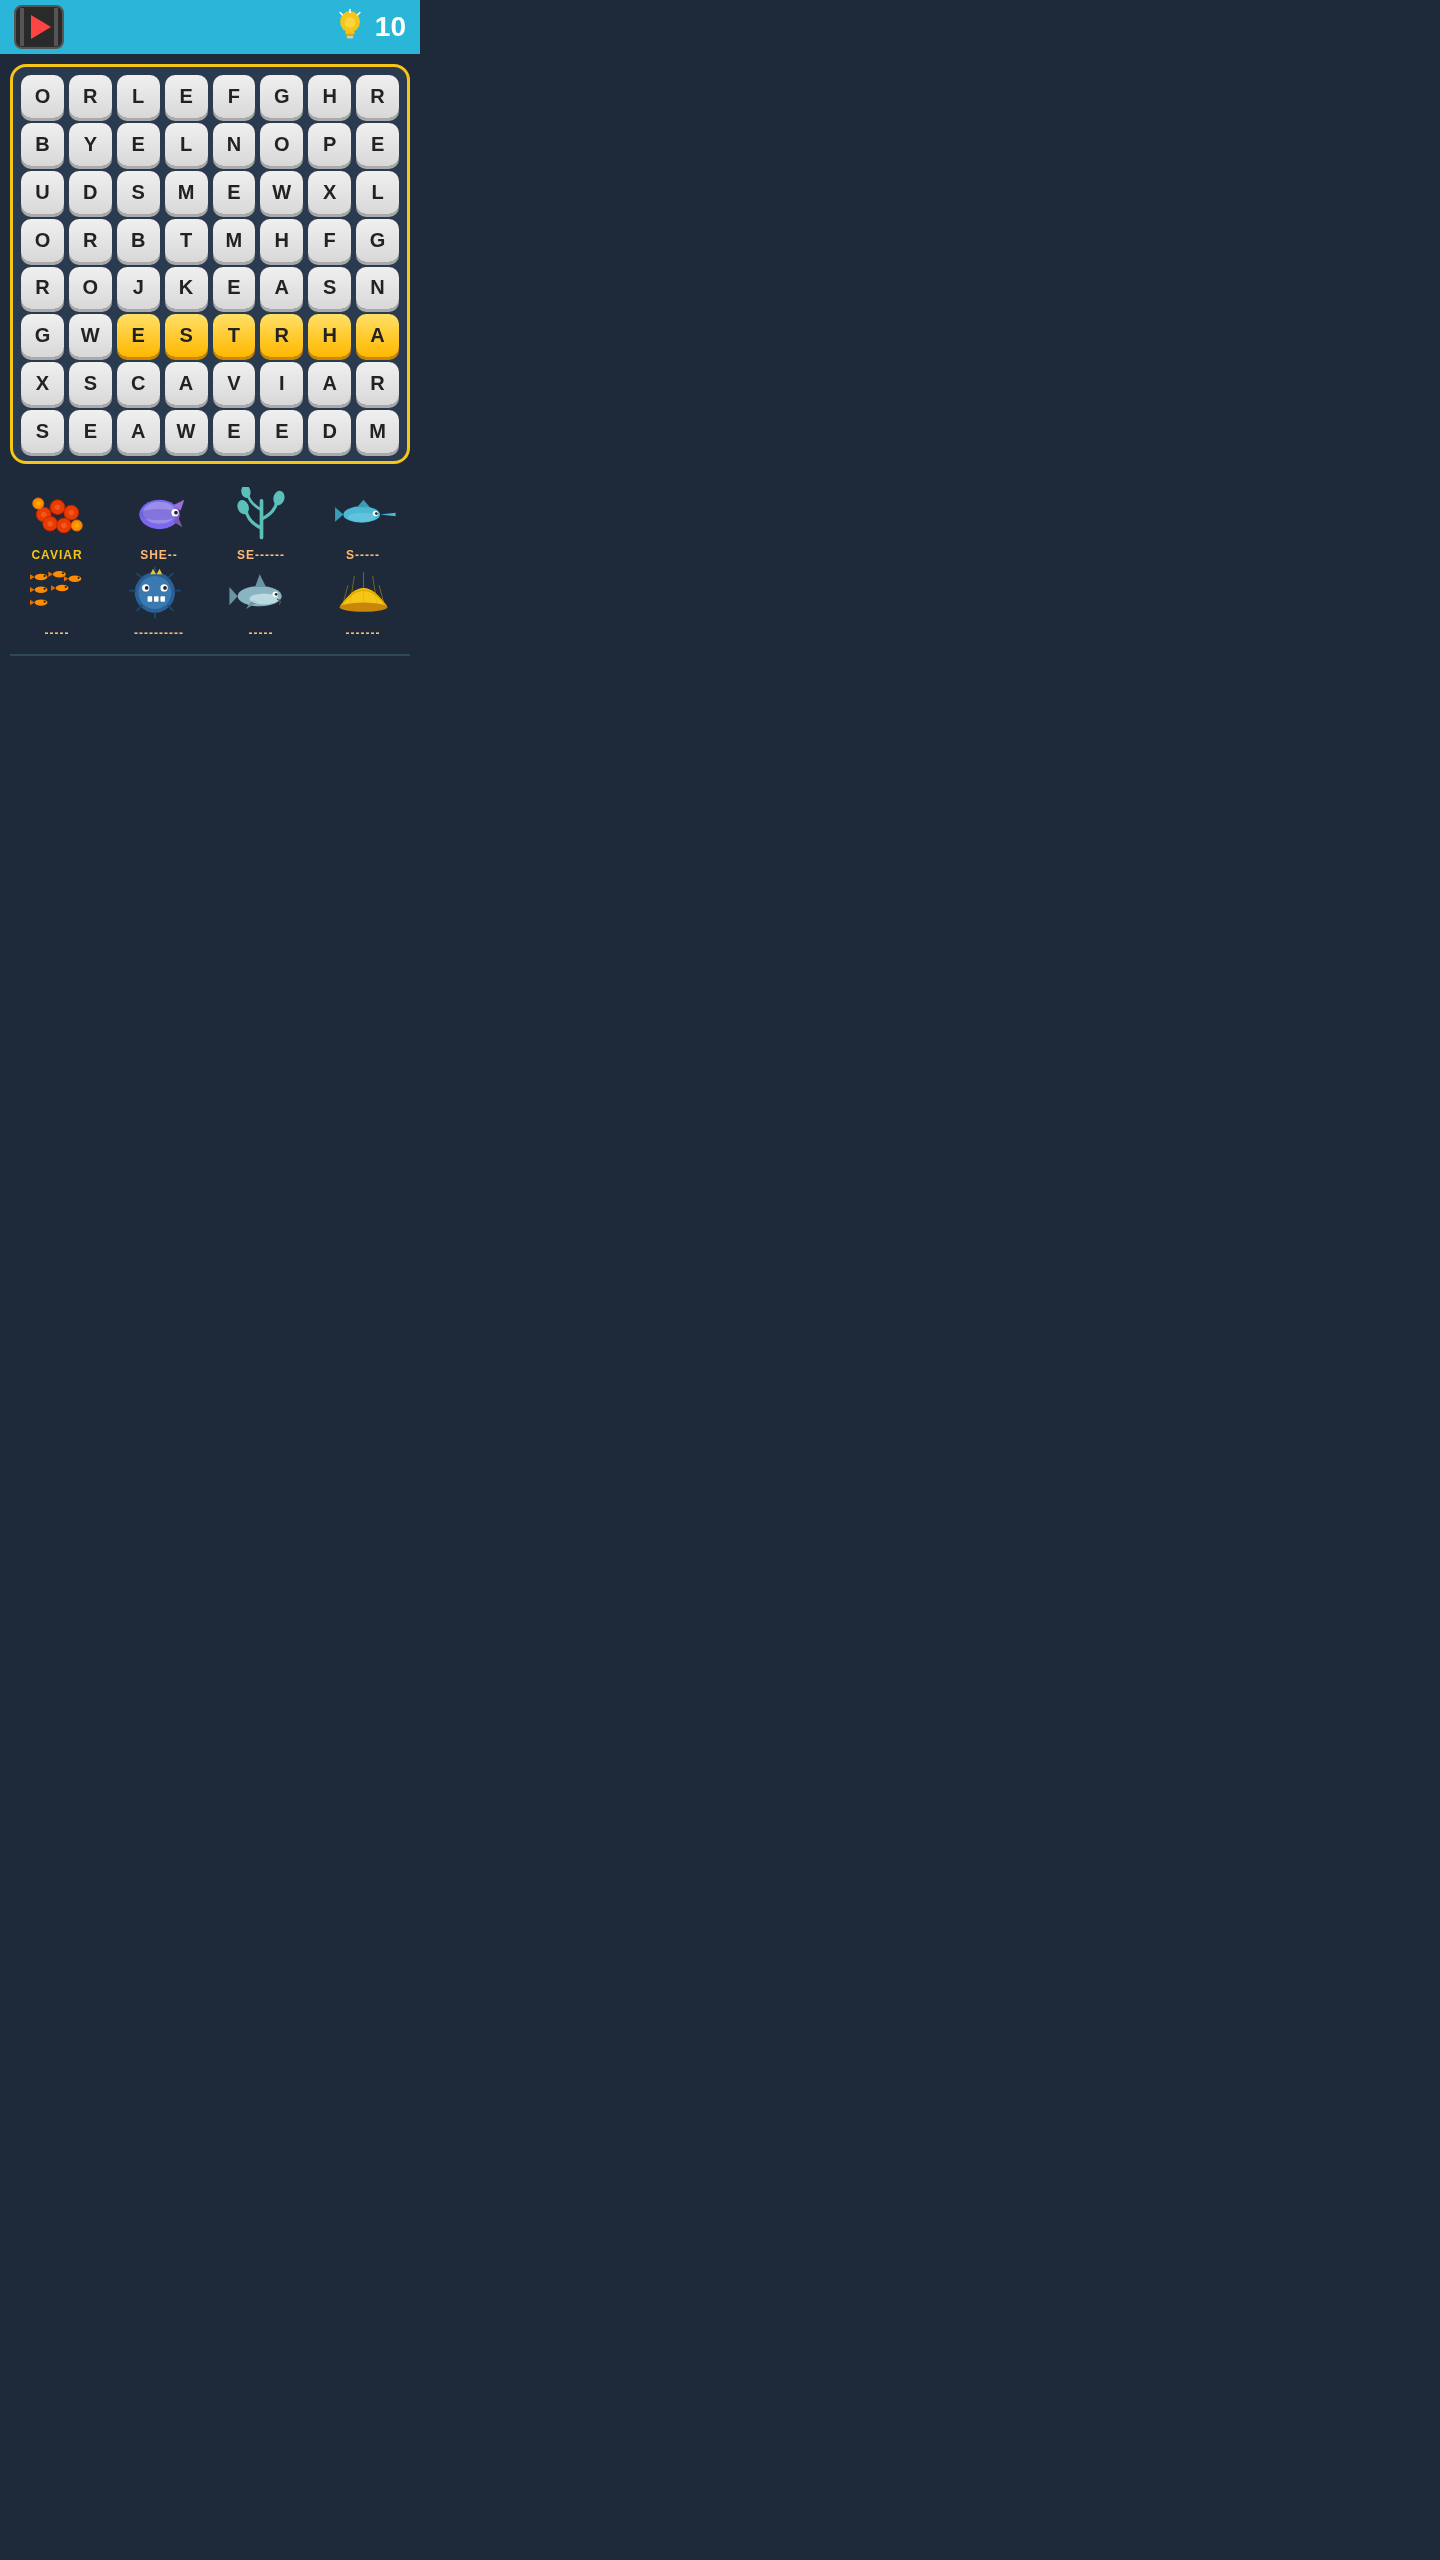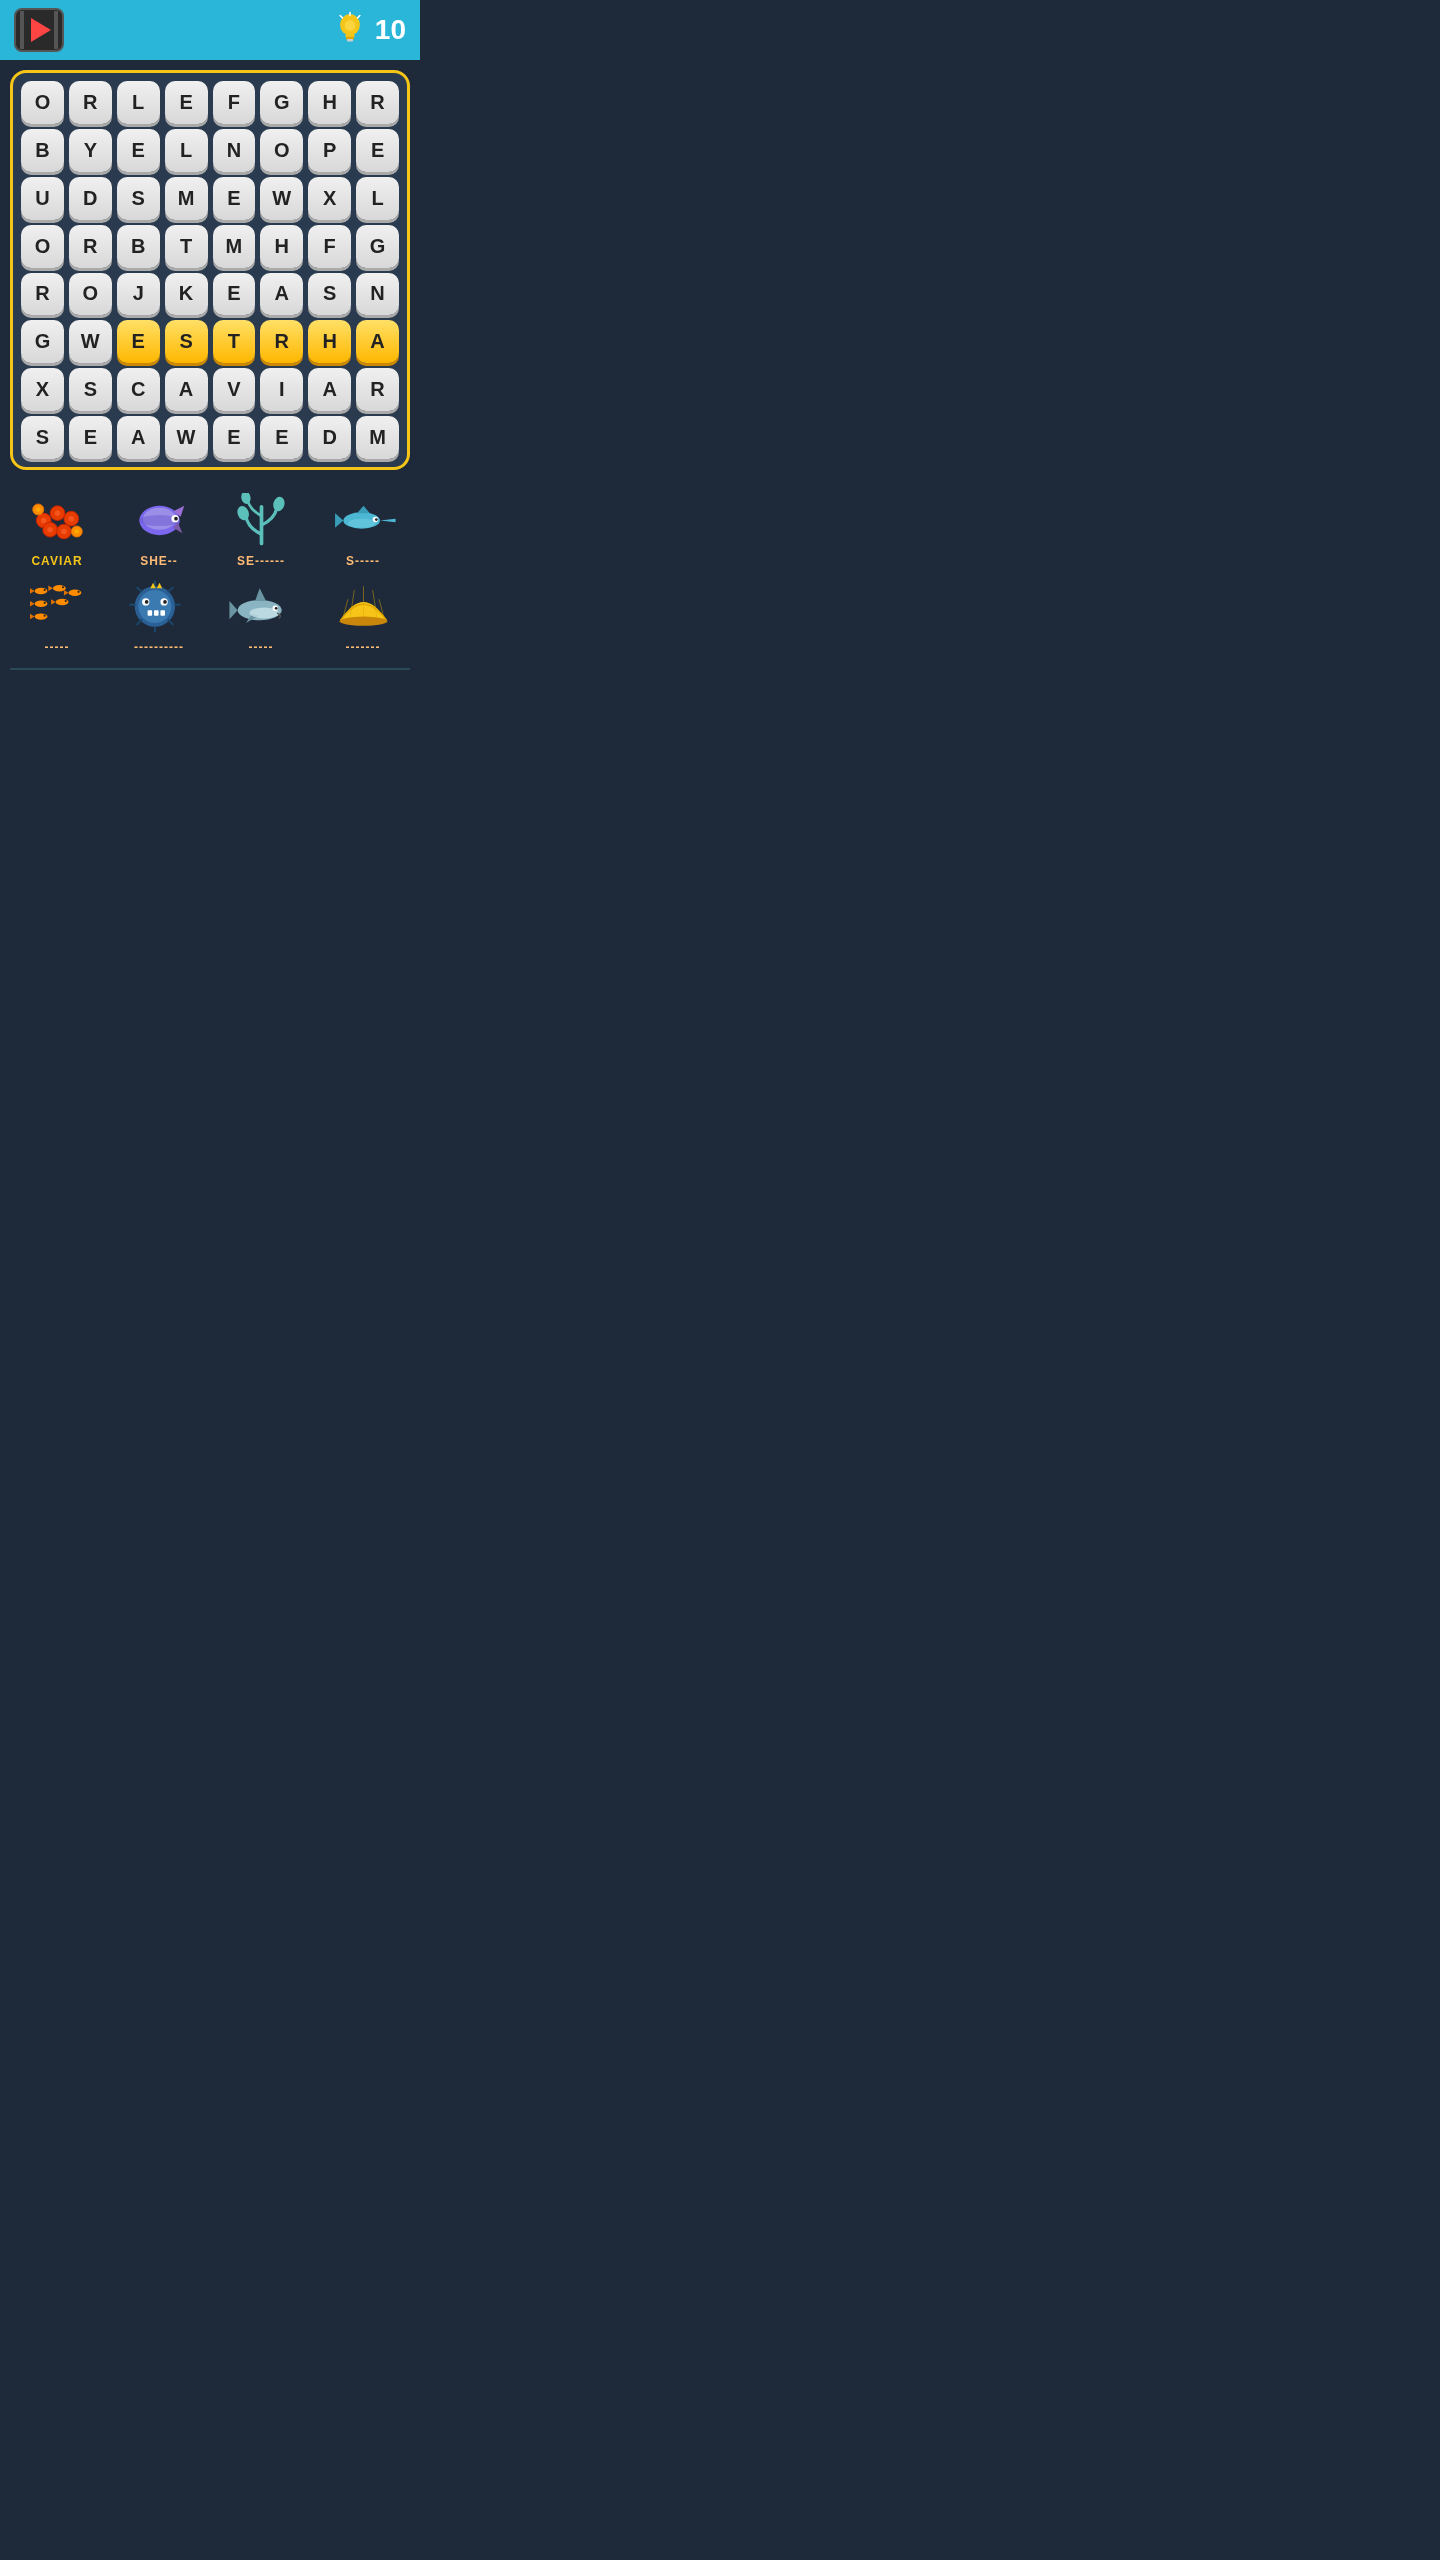--- a/index.html
+++ b/index.html
@@ -12,21 +12,21 @@
       overflow-x: hidden;
     }
 
     
     #header {
       background-color: #29b6d8;
       display: flex;
       align-items: center;
       justify-content: space-between;
       padding: 8px 14px;
-      height: 60px;
+      height: 54px;
     }
 
     #video-btn {
       width: 50px;
       height: 44px;
       background-color: #2a2a2a;
       border-radius: 8px;
       display: flex;
       align-items: center;
       justify-content: center;
@@ -118,21 +118,21 @@
 
     
     #words-section {
       background-color: #1e2a3a;
       padding: 10px 8px 6px 8px;
     }
 
     #words-grid {
       display: grid;
       grid-template-columns: repeat(4, 1fr);
-      gap: 8px 4px;
+      gap: 0 4px;
     }
 
     .word-item {
       display: flex;
       flex-direction: column;
       align-items: center;
       gap: 4px;
       cursor: pointer;
     }
 

